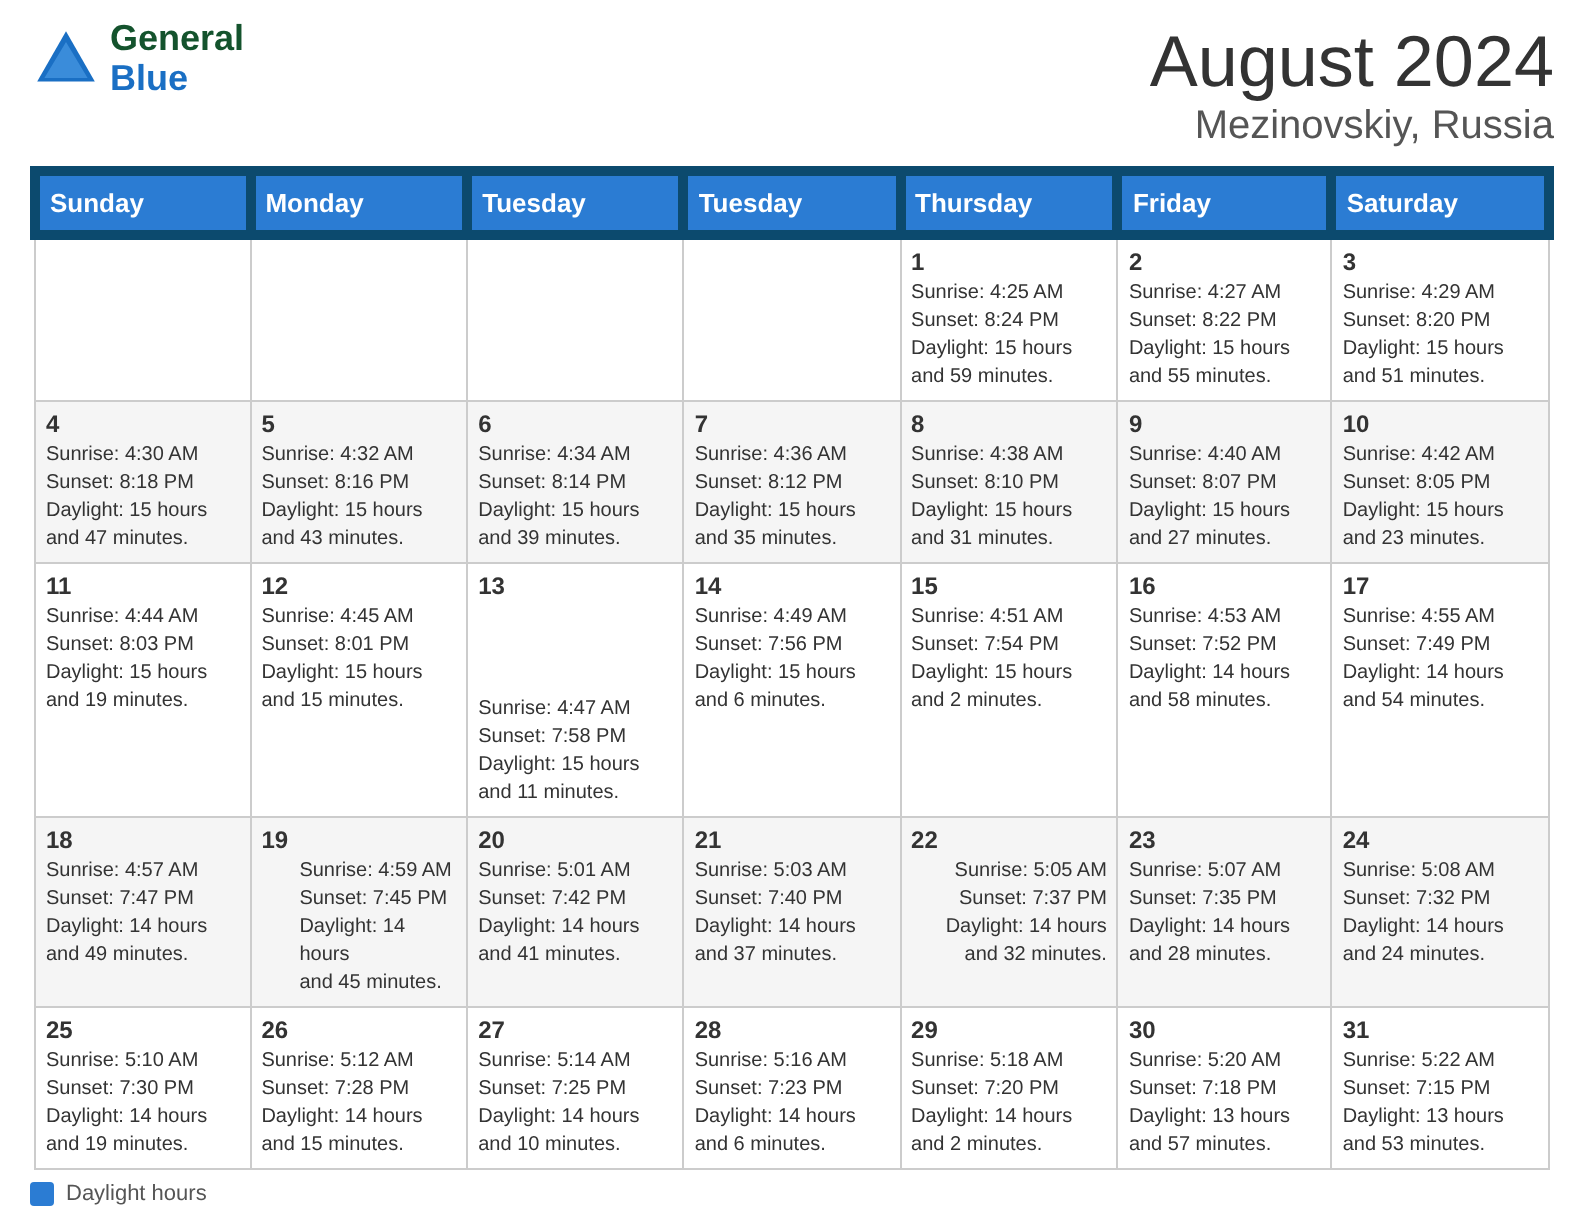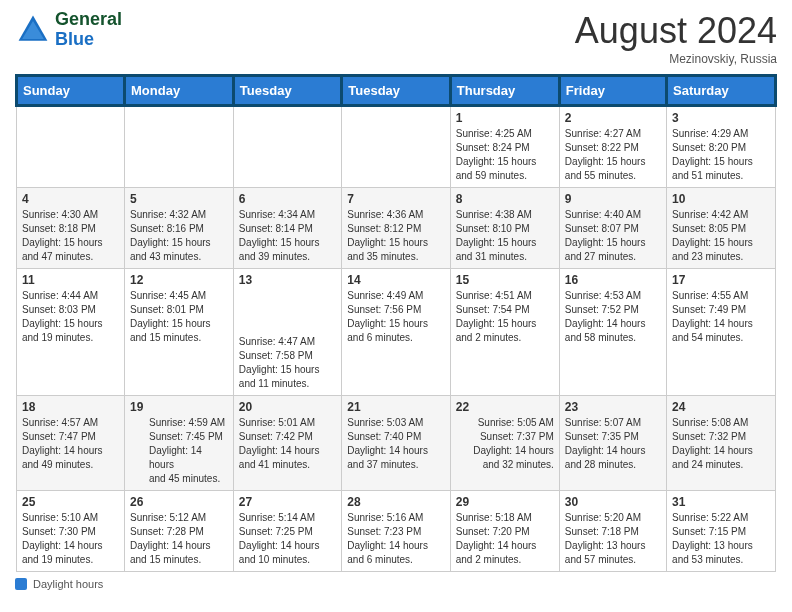--- a/index.html
+++ b/index.html
@@ -47,36 +47,36 @@
     }
     .title-block {
       text-align: right;
     }
     .month-year {
       font-size: 36px;
       font-weight: normal;
       color: #333;
     }
     .location {
-      font-size: 12px;
+      font-size: 20px;
       color: #555;
     }
     .calendar-table {
       width: 100%;
       border-collapse: collapse;
       font-size: 11px;
     }
     .calendar-table thead tr th {
       background-color: #2b7cd3;
       color: #fff;
       padding: 6px 5px;
       text-align: left;
       font-size: 13px;
       font-weight: bold;
-      border: 3px solid #0c4a6e;
+      border: 5px solid #0c4a6e;
     }
     .calendar-table tbody tr td {
       border: 1px solid #ccc;
       vertical-align: top;
       padding: 4px 5px;
       width: 113px;
       min-height: 70px;
       background: #fff;
     }
     .calendar-table tbody tr:nth-child(even) td {

